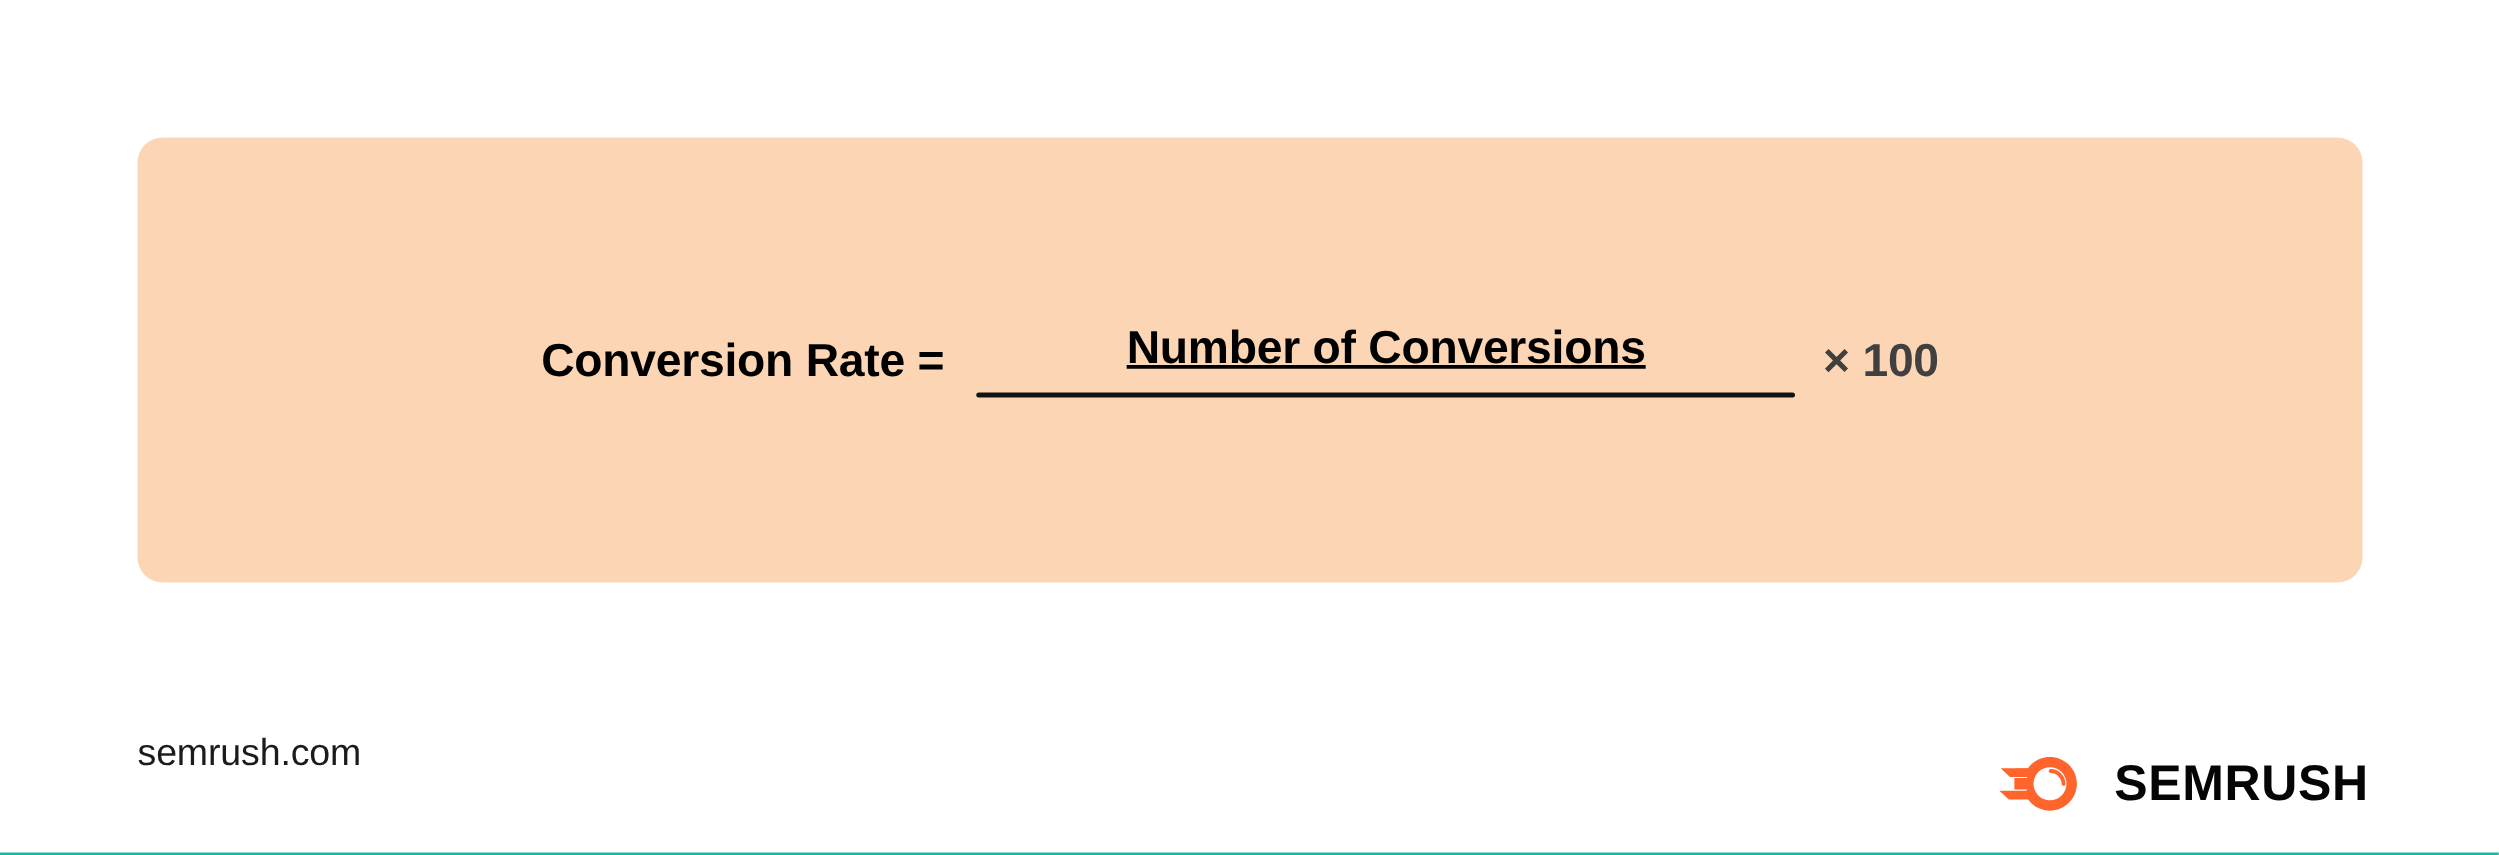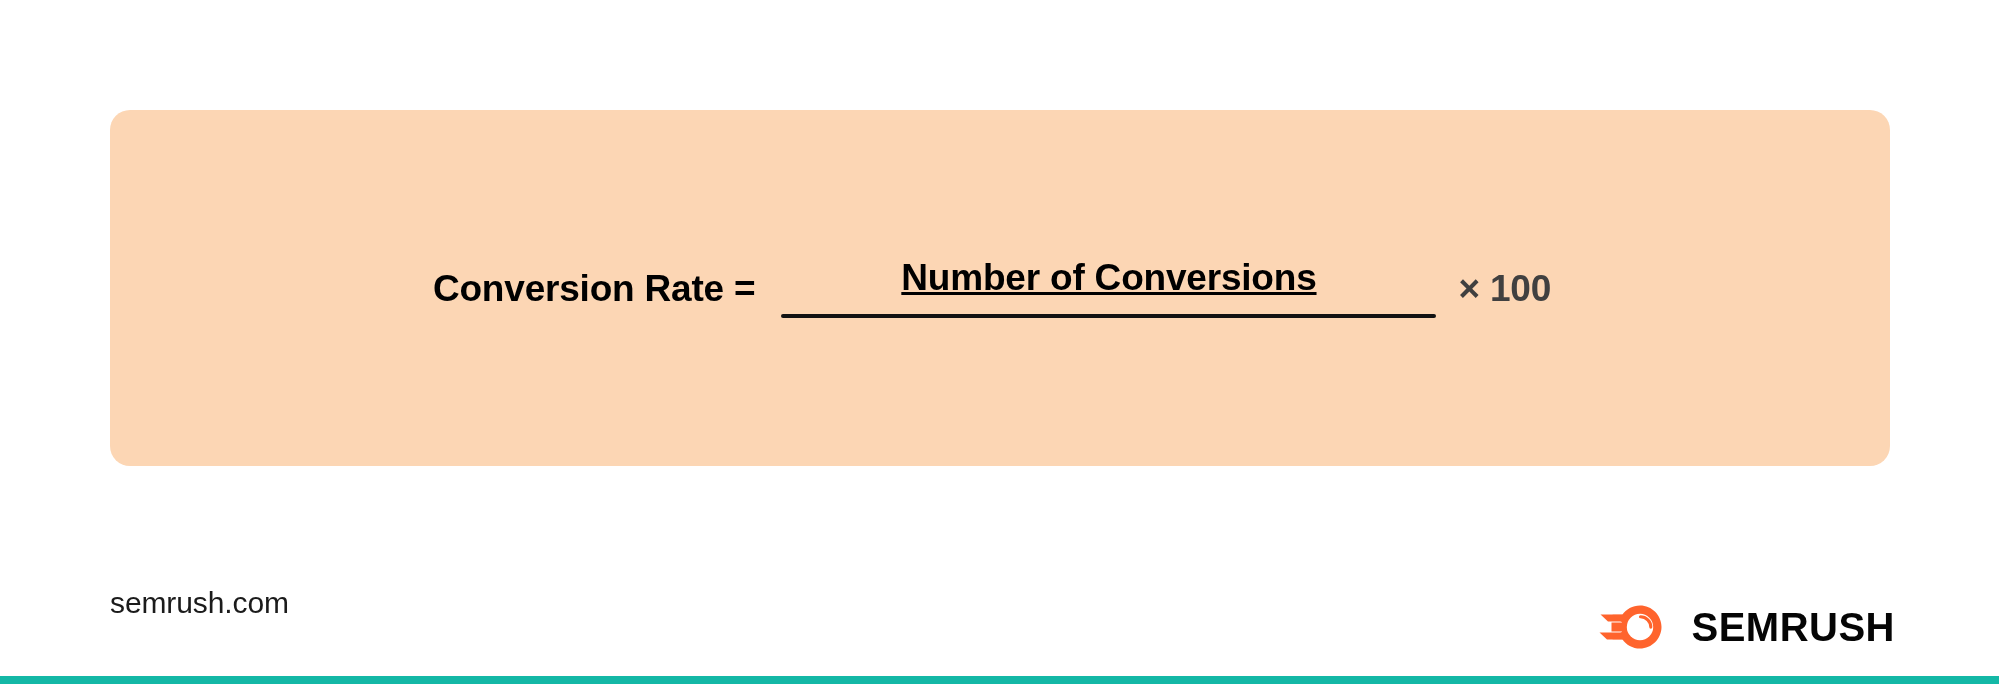--- a/index.html
+++ b/index.html
@@ -12,21 +12,21 @@
     background: #ffffff;
     font-family: "Liberation Sans", sans-serif;
     overflow: hidden;
     position: relative;
   }
 
   #page {
     position: absolute;
     inset: 0;
     background: #ffffff;
-    border-bottom: 8px solid #14b8a6;
+    border-bottom: 2px solid #14b8a6;
     box-sizing: border-box;
   }
 
   
   .formula-card {
     position: absolute;
     left: 110px;
     top: 110px;
     width: 1780px;
     height: 356px;

